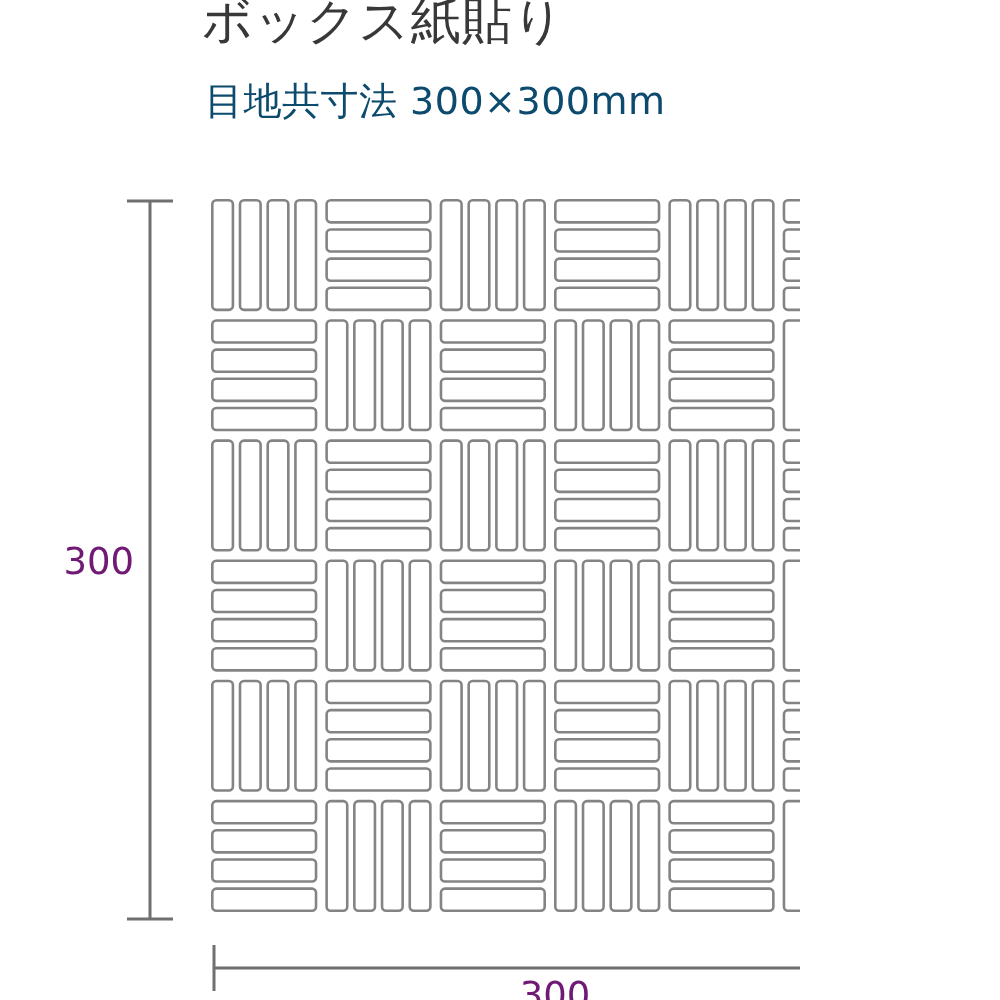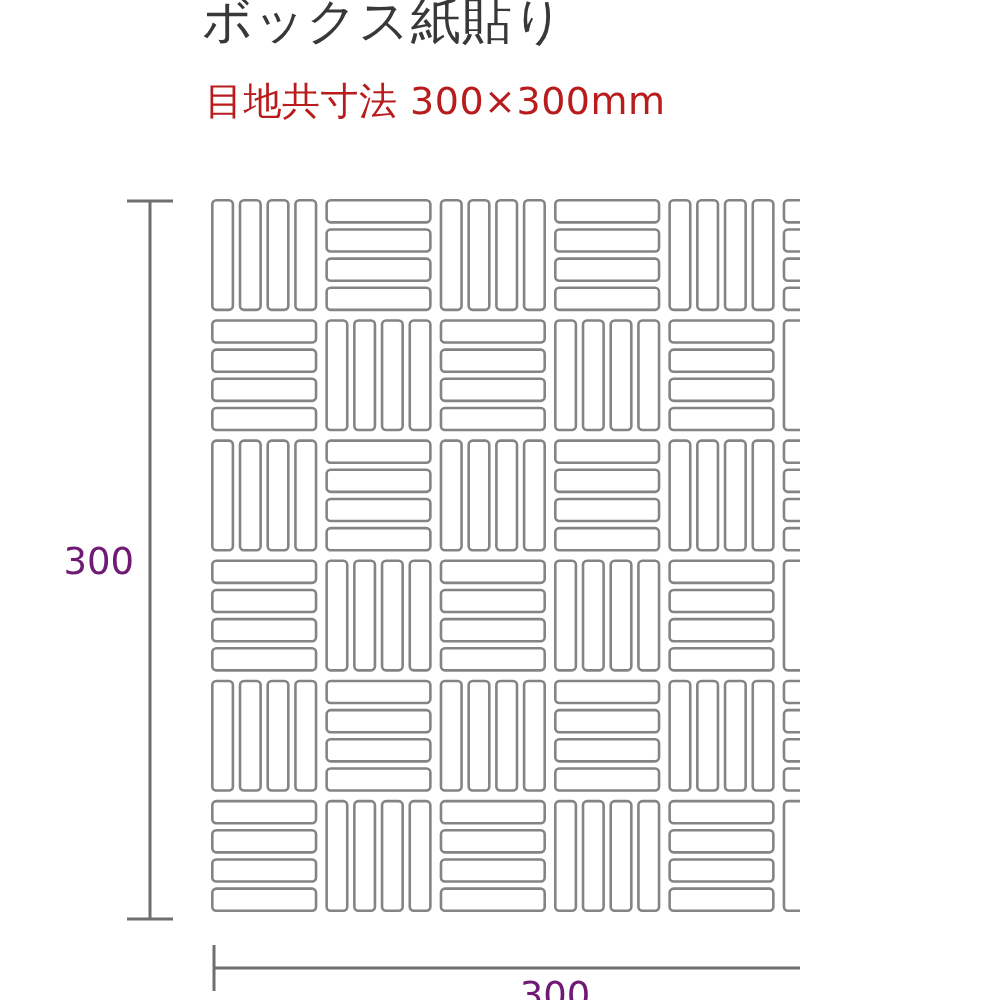--- a/index.html
+++ b/index.html
@@ -21,21 +21,21 @@
     color: #383838;
     white-space: nowrap;
   }
   .subtitle {
     position: absolute;
     left: 205px;
     top: 76px;
     font-size: 38px;
     font-weight: 500;
     letter-spacing: 0.5px;
-    color: #b91c1c;
+    color: #0c4a6e;
     white-space: nowrap;
   }
   .diagram-svg {
     position: absolute;
     left: 0; top: 0;
     width: 1000px;
     height: 1000px;
   }
   .dim-label {
     position: absolute;

